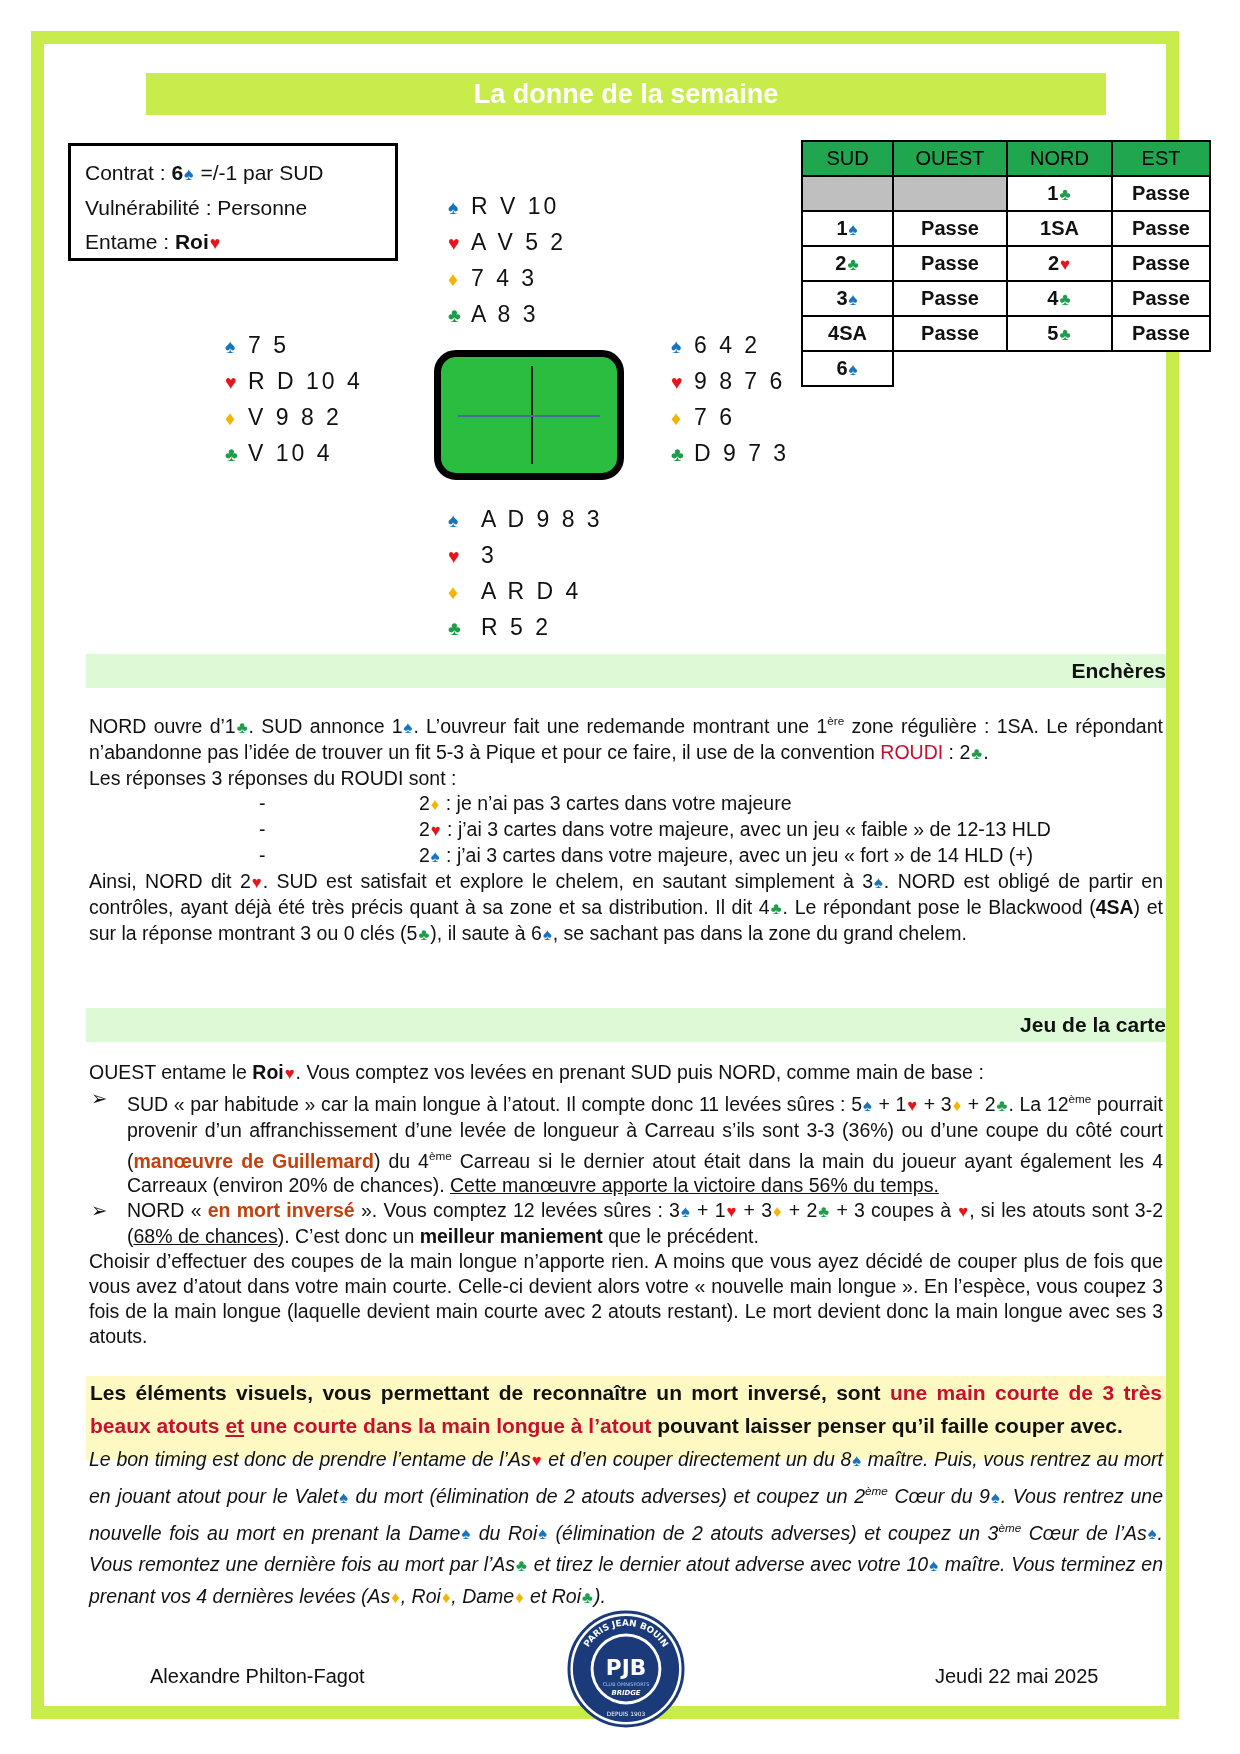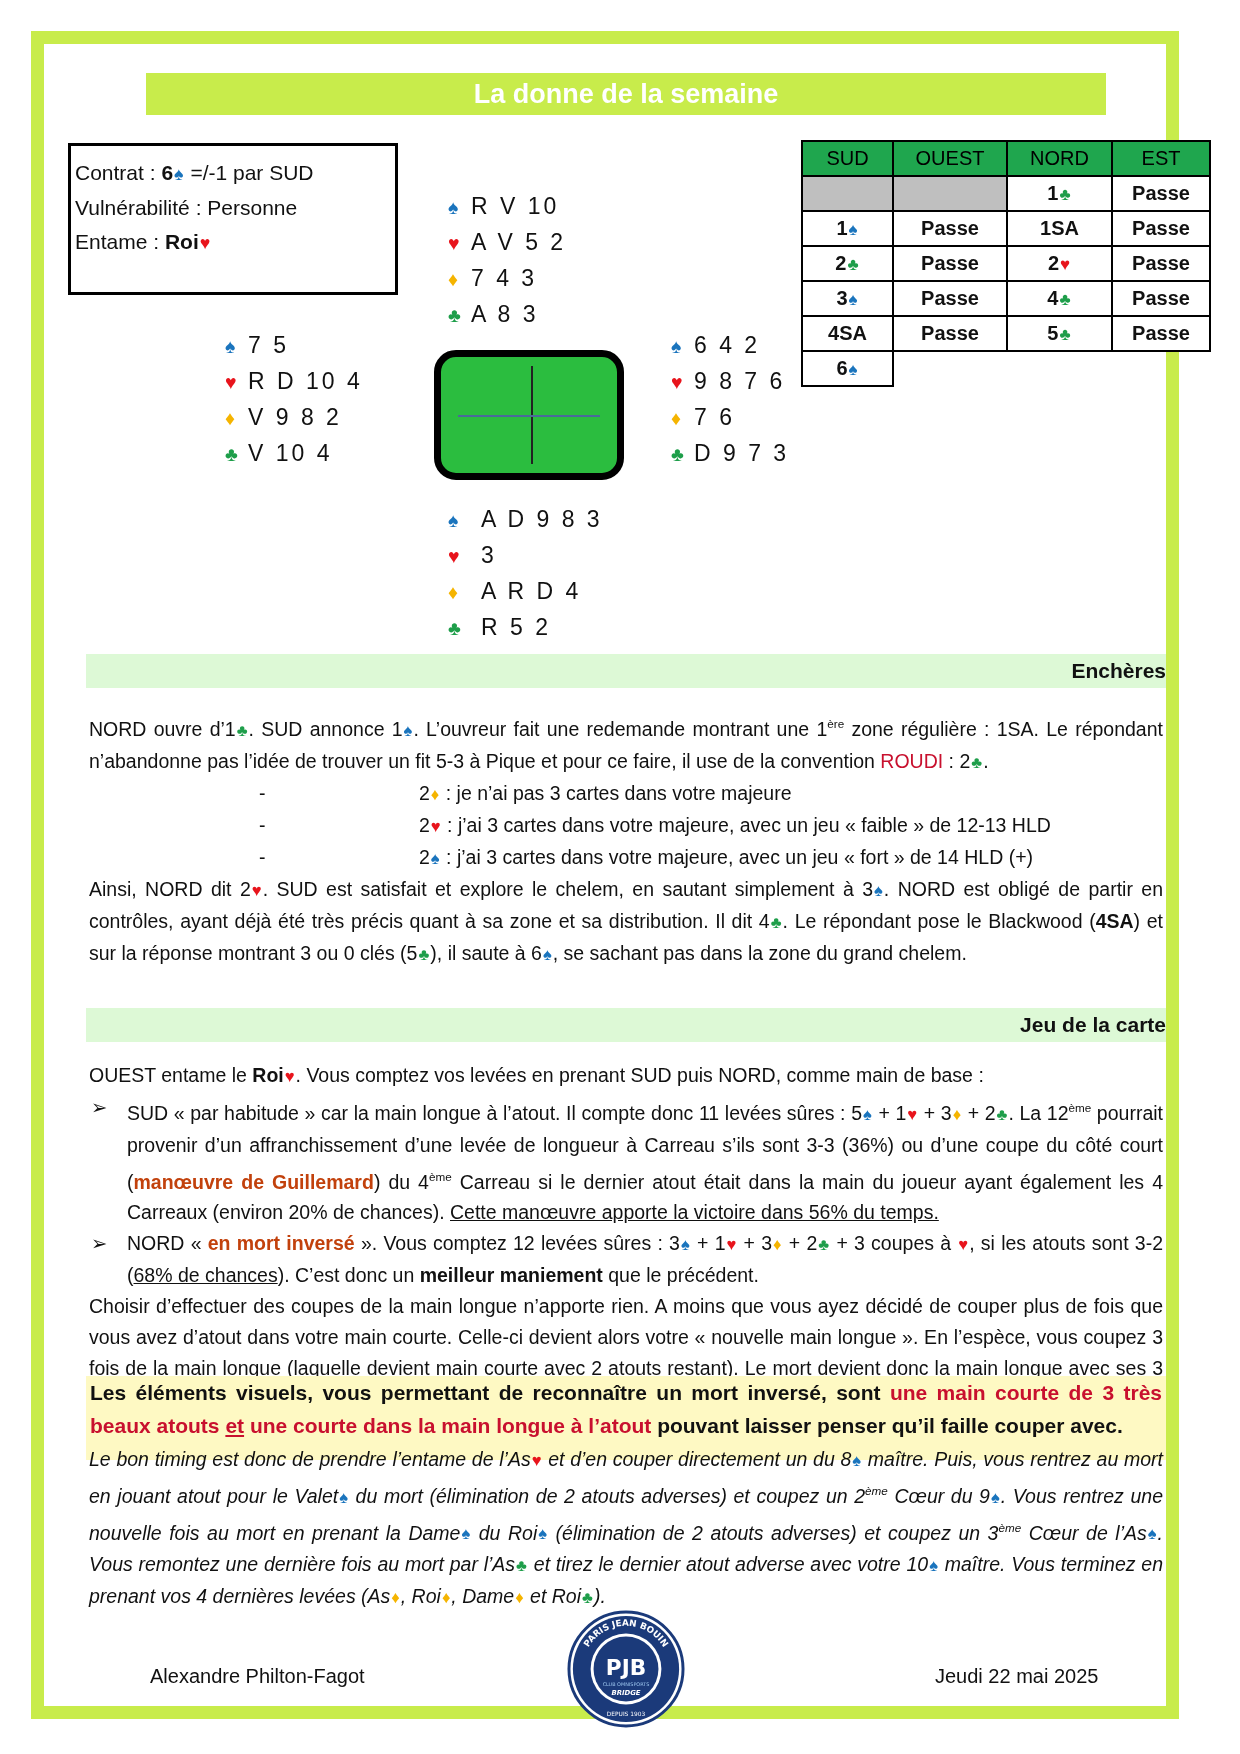--- a/index.html
+++ b/index.html
@@ -1,33 +1,33 @@
 <!DOCTYPE html>
 <html><head>
 <meta charset="utf-8">
 <style>
   html, body { margin:0; padding:0; background:#ffffff; }
   body { width:1240px; height:1754px; position:relative; font-family:"Liberation Sans", sans-serif; color:#111; overflow:hidden; }
   .frame { position:absolute; left:31px; top:31px; width:1148px; height:1688px; border:13px solid #c8ec4b; box-sizing:border-box; }
   .title-bar { position:absolute; left:146px; top:73px; width:960px; height:42px; background:#c8ec4b; color:#fff; font-size:27px; font-weight:bold; text-align:center; line-height:42px; }
-  .contract-box { position:absolute; left:68px; top:143px; width:330px; height:152px; border:3px solid #000; box-sizing:border-box; padding:10px 4px; font-size:21px; line-height:34px; }
+  .contract-box { position:absolute; left:68px; top:143px; width:330px; height:118px; border:3px solid #000; box-sizing:border-box; padding:10px 14px; font-size:21px; line-height:34px; }
   .suit { display:inline-block; font-size:0.85em; margin:0 1px; }
   .sp { color:#1a74bd; } .he { color:#e8141c; } .di { color:#f5b400; } .cl { color:#1e9e4a; }
   .hand { position:absolute; font-size:23px; line-height:35px; letter-spacing:3px; }
   .hand .suit { width:22px; letter-spacing:0; }
   .table-img { position:absolute; left:434px; top:350px; width:190px; height:130px; background:#2bbd3f; border:7px solid #000; border-radius:22px; box-sizing:border-box; }
   .table-img .v { position:absolute; left:90px; top:9px; width:2px; height:98px; background:#222; }
   .table-img .h { position:absolute; left:17px; top:58px; width:142px; height:2px; background:#4a6a9a; }
   .bidding { position:absolute; left:801px; top:140px; border-collapse:collapse; font-size:20px; }
   .bidding th { background:#1fa64e; color:#000; font-weight:normal; border:2px solid #000; height:33px; padding:0; }
   .bidding td { border:2px solid #000; height:33px; text-align:center; font-weight:bold; padding:0; background:#fff; }
   .bidding td.grey { background:#bfbfbf; }
   .bidding td.empty { border:none; background:transparent; }
   .section-head { position:absolute; left:86px; width:1080px; height:34px; background:#ddf9d6; text-align:right; font-weight:bold; font-size:21px; line-height:34px; }
-  .para { position:absolute; left:89px; width:1074px; font-size:19.5px; line-height:31px; text-align:justify; }
+  .para { position:absolute; left:89px; width:1074px; font-size:19.5px; line-height:25px; text-align:justify; }
   .para sup { font-size:0.6em; }
   .red { color:#c8102e; }
   .redb { color:#c2410c; font-weight:bold; }
   .u { text-decoration:underline; }
   .listitem { padding-left:330px; position:relative; }
   .listitem .dash { position:absolute; left:170px; }
   .bullet { padding-left:38px; position:relative; }
   .bullet .arrow { position:absolute; left:2px; }
   .highlight { position:absolute; left:86px; width:1080px; top:1376px; height:84px; background:#fef9c3; font-weight:bold; font-size:21px; line-height:33px; padding:0 4px; box-sizing:border-box; text-align:justify; }
   .italic { font-style:italic; }
@@ -127,20 +127,21 @@
         <td class="empty"></td>
         <td class="empty"></td>
       </tr>
     </tbody>
 </table>
 
 <div class="section-head" style="top:654px;">Enchères</div>
 
 <div class="para" style="top:708px;">
   <div>NORD ouvre d’1<span class="suit cl">♣</span>. SUD annonce 1<span class="suit sp">♠</span>. L’ouvreur fait une redemande montrant une 1<sup>ère</sup> zone régulière : 1SA. Le répondant n’abandonne pas l’idée de trouver un fit 5-3 à Pique et pour ce faire, il use de la convention <span class="red">ROUDI</span> : 2<span class="suit cl">♣</span>.</div>
+  <div>Les réponses 3 réponses du ROUDI sont :</div>
   <div class="listitem"><span class="dash">-</span>2<span class="suit di">♦</span> : je n’ai pas 3 cartes dans votre majeure</div>
   <div class="listitem"><span class="dash">-</span>2<span class="suit he">♥</span> : j’ai 3 cartes dans votre majeure, avec un jeu « faible » de 12-13 HLD</div>
   <div class="listitem"><span class="dash">-</span>2<span class="suit sp">♠</span> : j’ai 3 cartes dans votre majeure, avec un jeu « fort » de 14 HLD (+)</div>
   <div>Ainsi, NORD dit 2<span class="suit he">♥</span>. SUD est satisfait et explore le chelem, en sautant simplement à 3<span class="suit sp">♠</span>. NORD est obligé de partir en contrôles, ayant déjà été très précis quant à sa zone et sa distribution. Il dit 4<span class="suit cl">♣</span>. Le répondant pose le Blackwood (<b>4SA</b>) et sur la réponse montrant 3 ou 0 clés (5<span class="suit cl">♣</span>), il saute à 6<span class="suit sp">♠</span>, se sachant pas dans la zone du grand chelem.</div>
 </div>
 
 <div class="section-head" style="top:1008px;">Jeu de la carte</div>
 
 <div class="para" style="top:1060px;">
   <div>OUEST entame le <b>Roi</b><span class="suit he">♥</span>. Vous comptez vos levées en prenant SUD puis NORD, comme main de base :</div>

